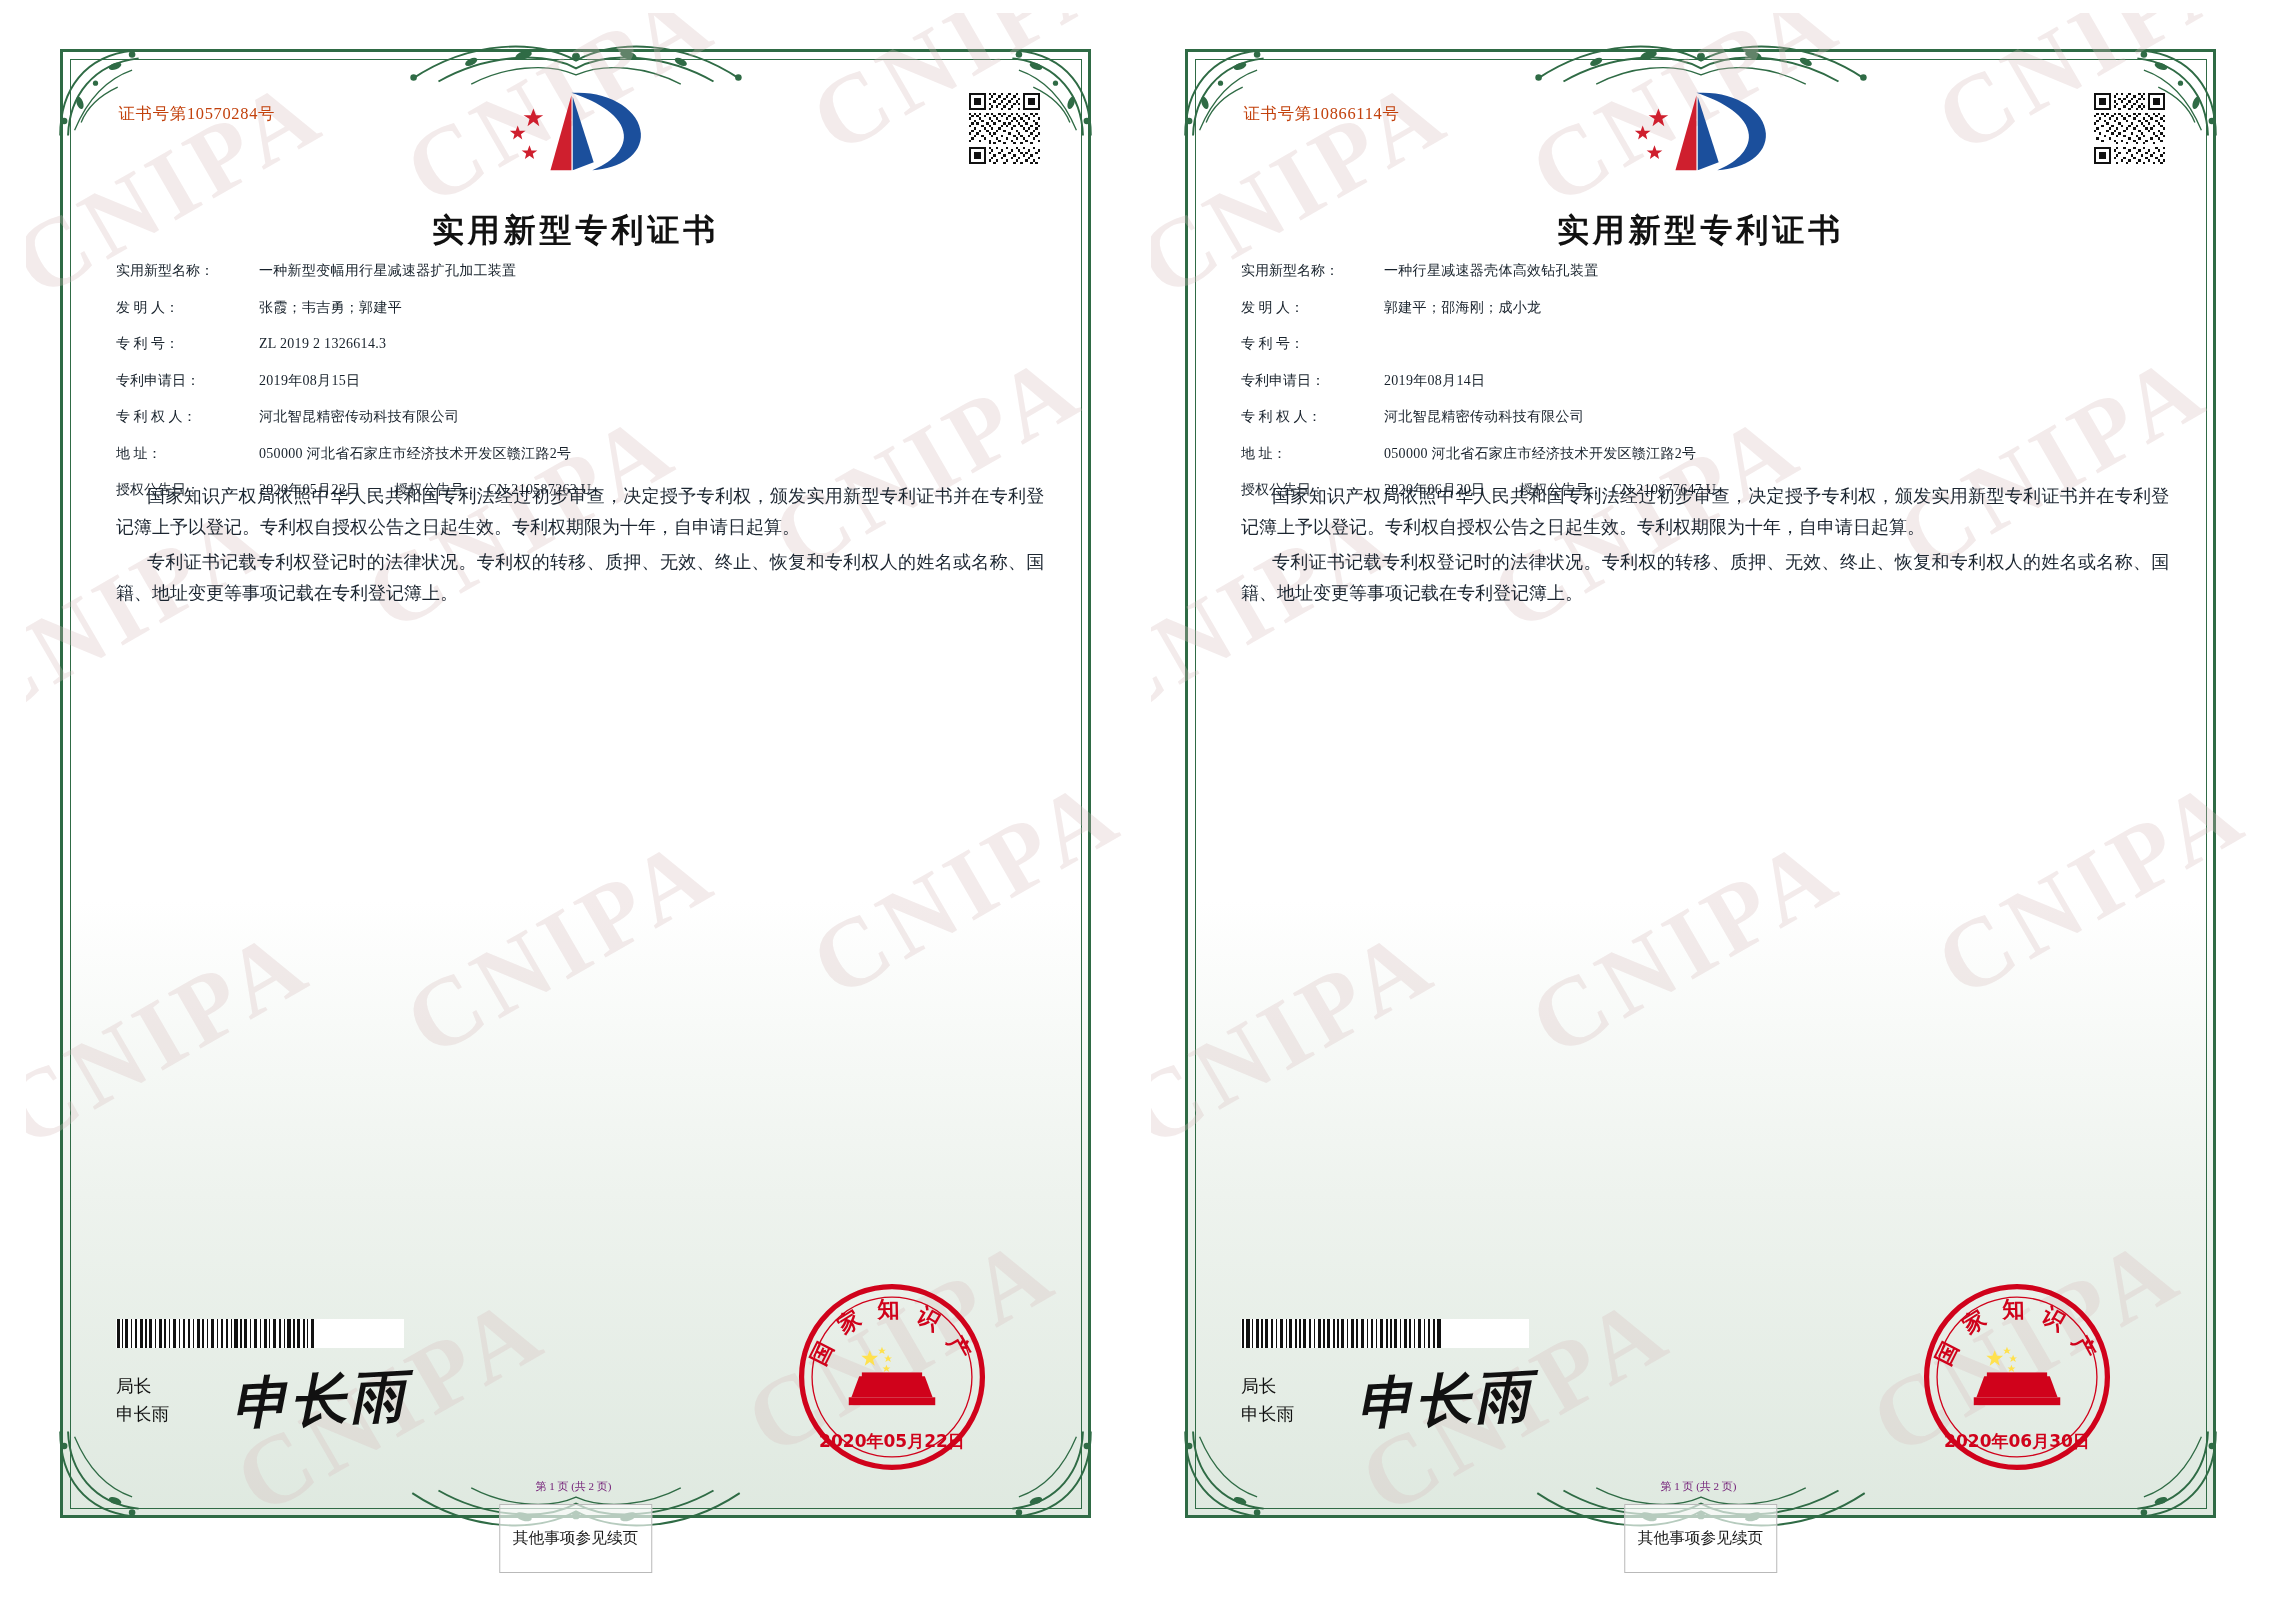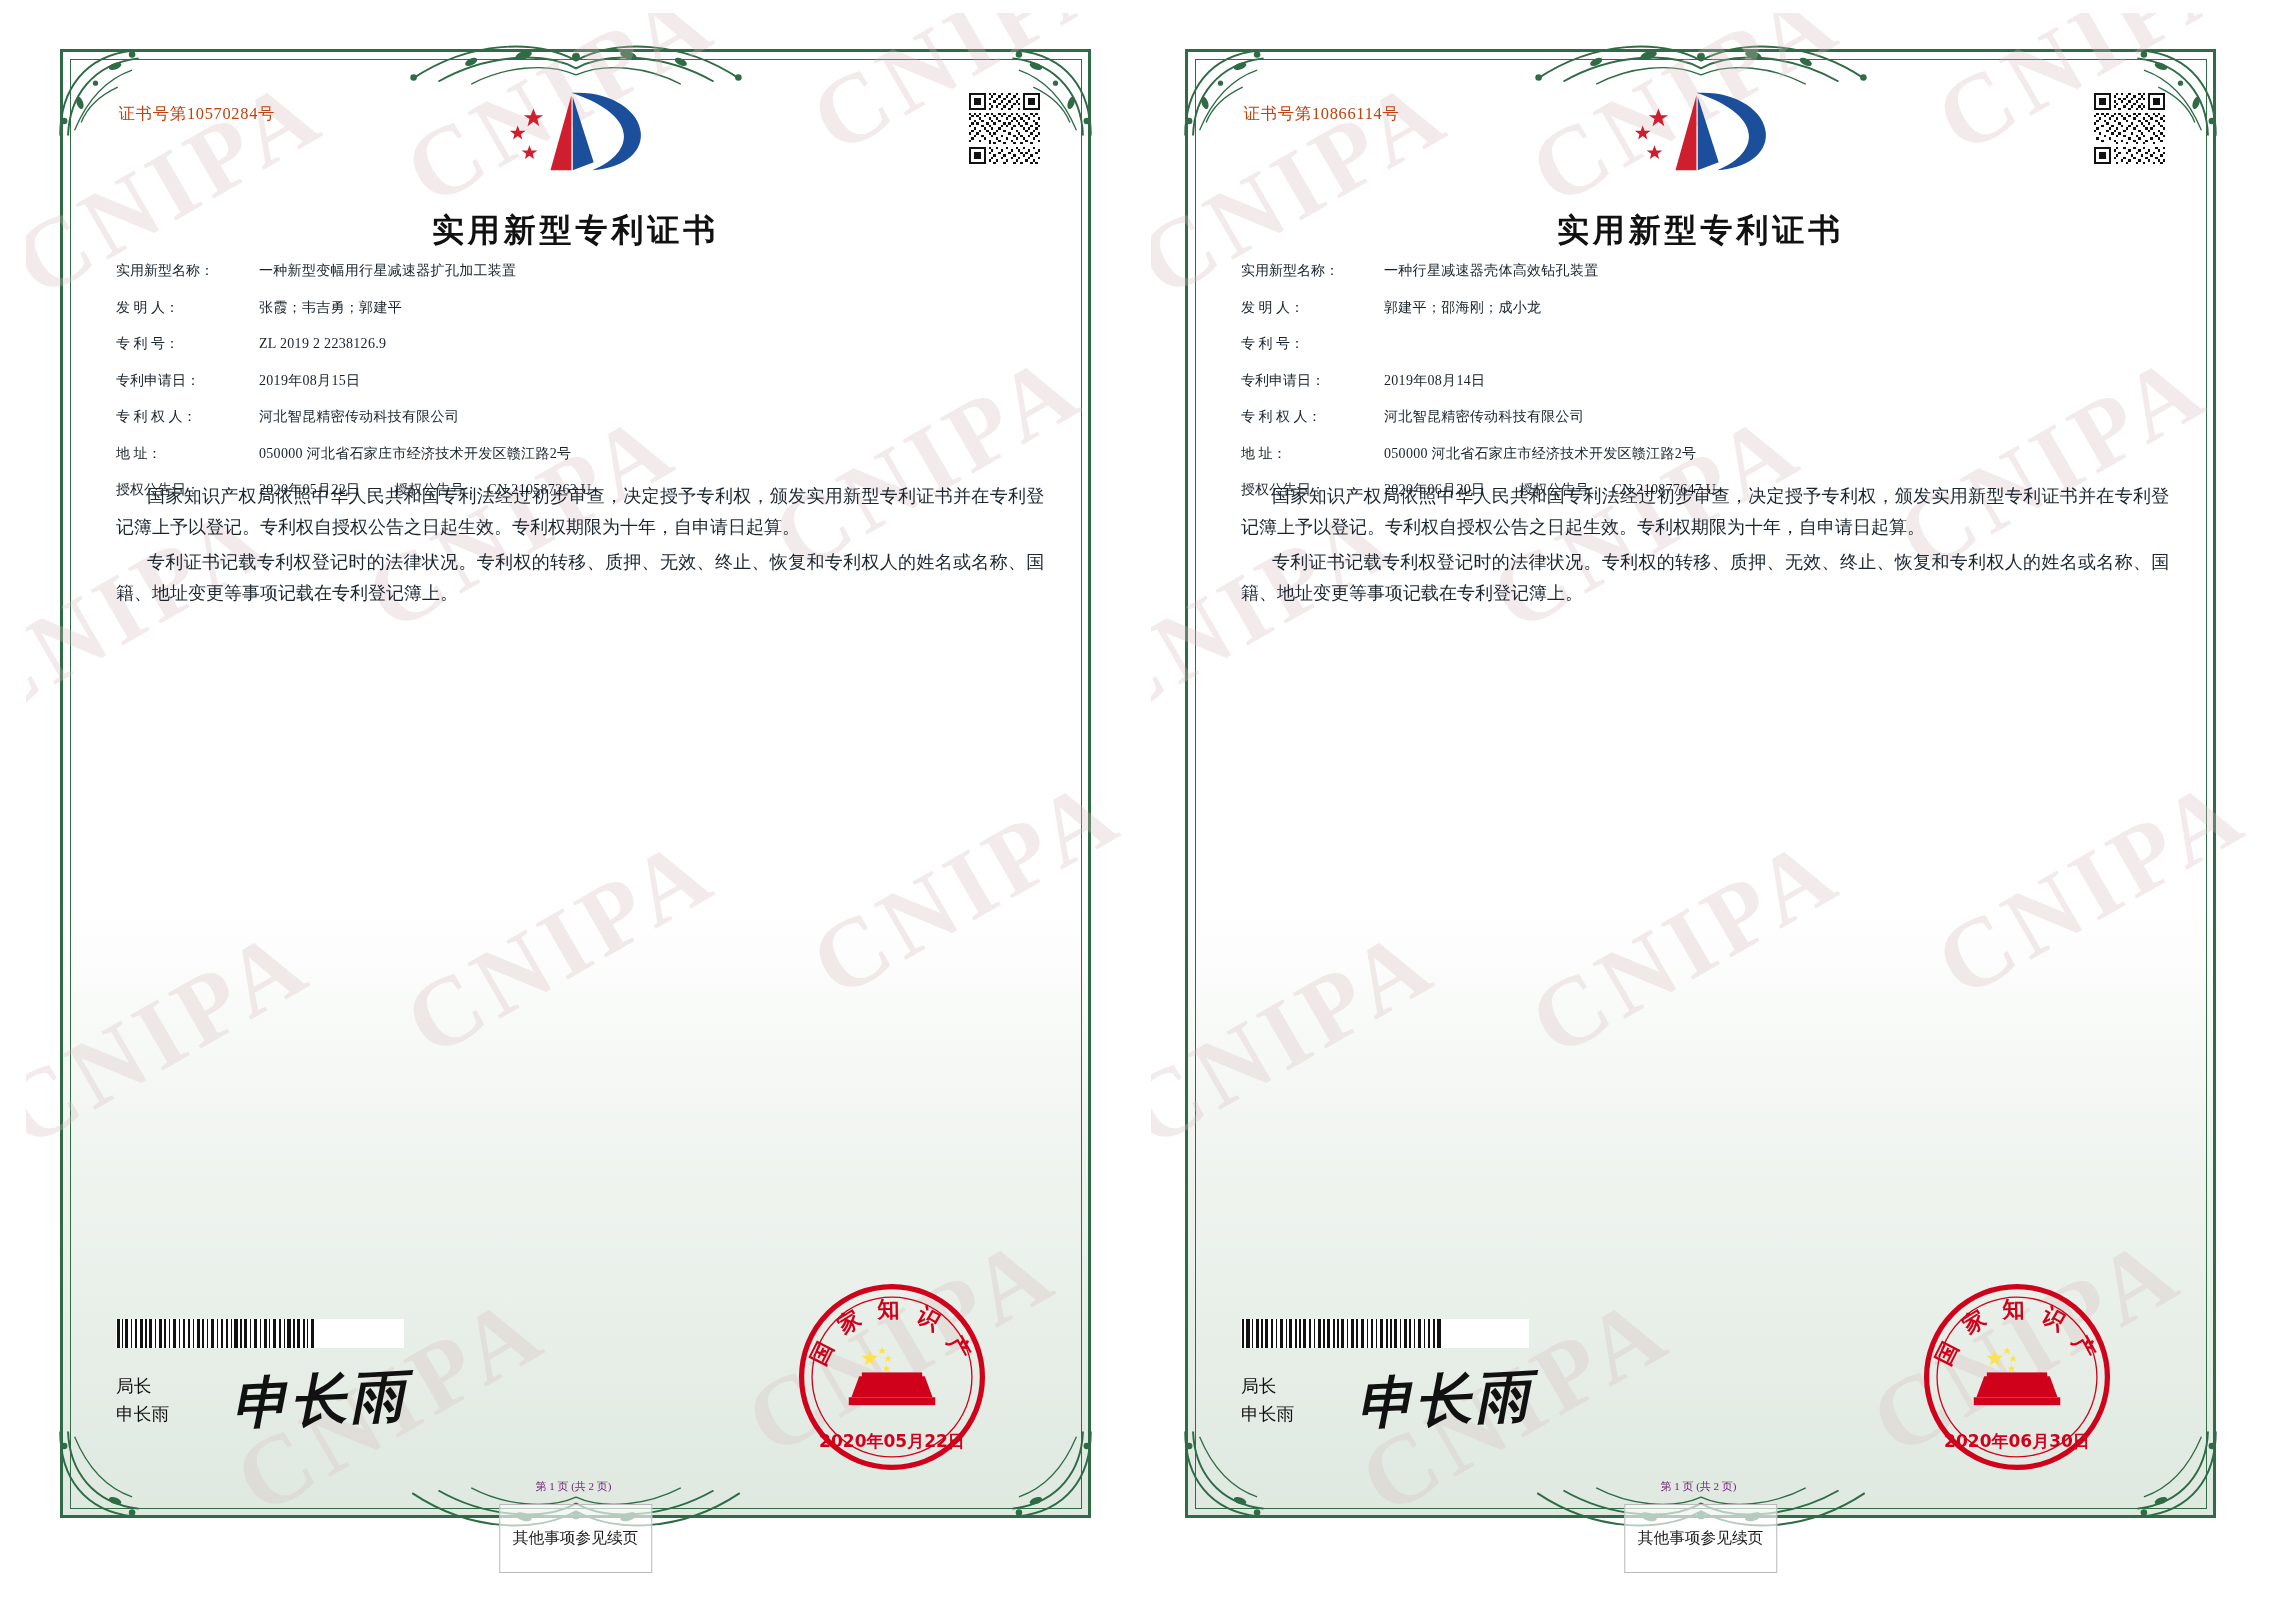--- a/index.html
+++ b/index.html
@@ -636,21 +636,21 @@
         <div class="field-row">
           <div class="field-label">实用新型名称：</div>
           <div class="field-value">一种新型变幅用行星减速器扩孔加工装置</div>
         </div>
         <div class="field-row">
           <div class="field-label">发  明  人：</div>
           <div class="field-value">张霞；韦吉勇；郭建平</div>
         </div>
         <div class="field-row">
           <div class="field-label">专  利  号：</div>
-          <div class="field-value">ZL 2019 2 2238126.9</div>
+          <div class="field-value">ZL 2019 2 1326614.3</div>
         </div>
         <div class="field-row">
           <div class="field-label">专利申请日：</div>
           <div class="field-value">2019年08月15日</div>
         </div>
         <div class="field-row">
           <div class="field-label">专 利 权 人：</div>
           <div class="field-value">河北智昆精密传动科技有限公司</div>
         </div>
         <div class="field-row">

